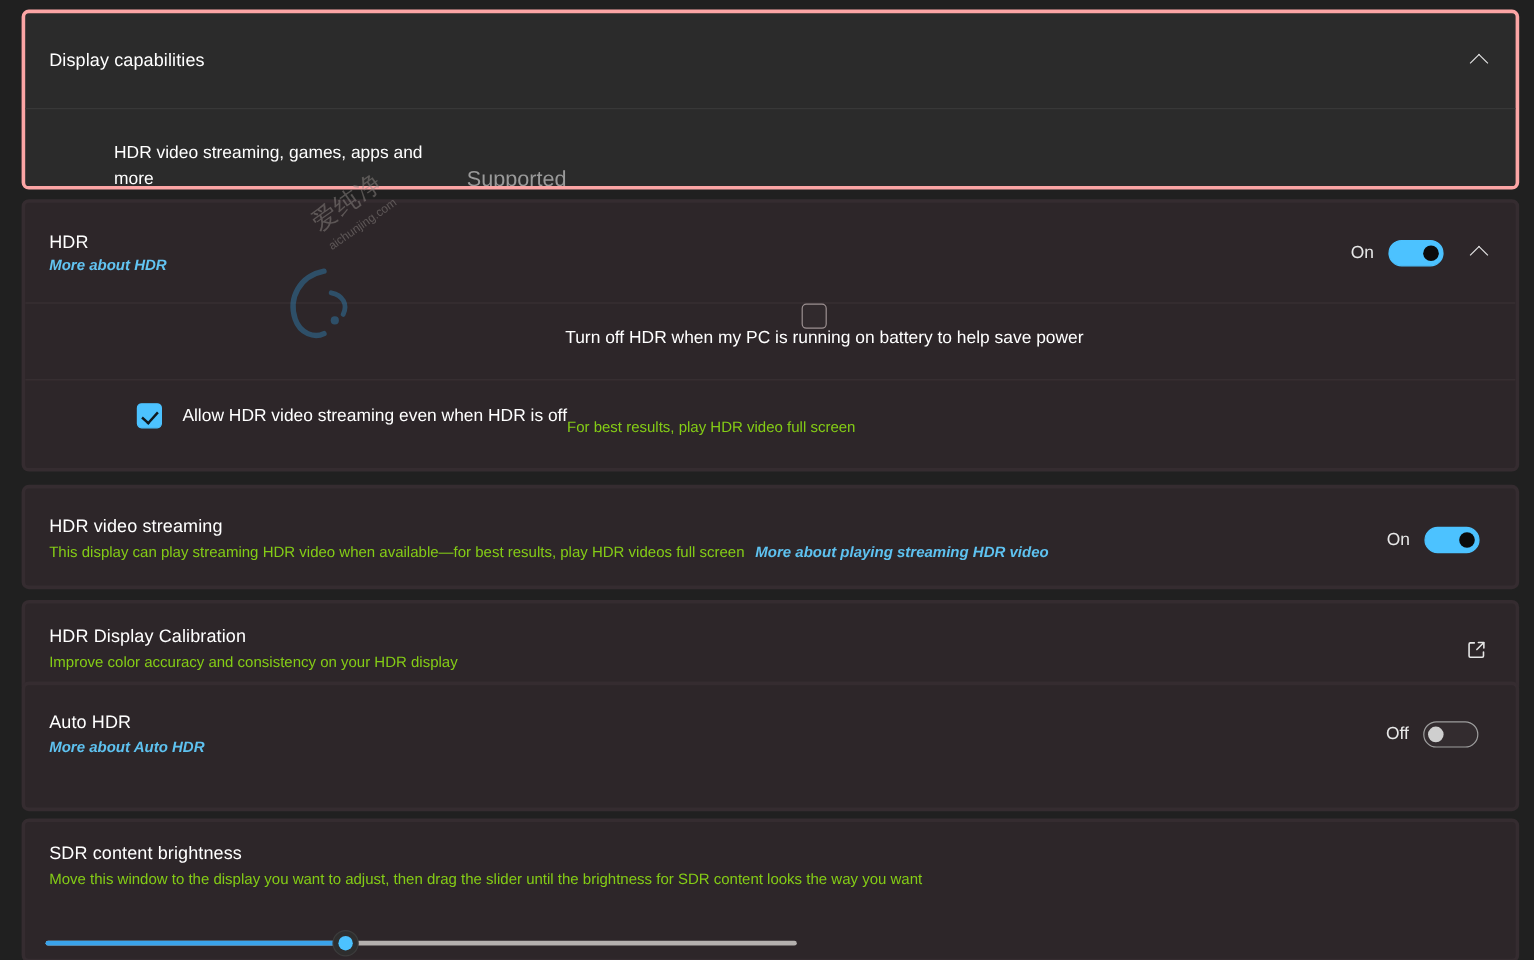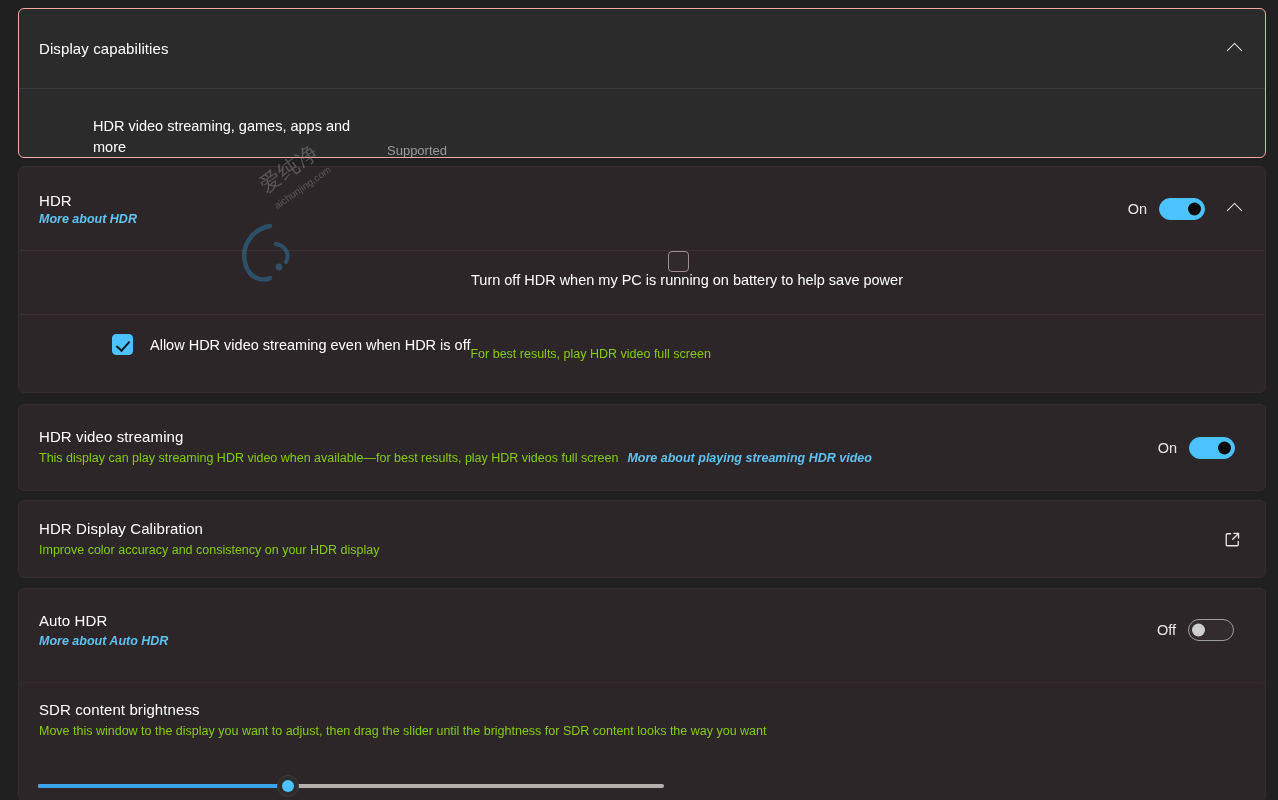--- a/index.html
+++ b/index.html
@@ -26,21 +26,21 @@
     overflow: hidden;
   }
 
   
   .card {
     position: absolute;
     left: 18px;
     width: 1248px;
     background: #2b2b2b;
     border-radius: 6px;
-    border: 1px solid #fca5a5;
+    border: 3px solid #fca5a5;
     overflow: hidden;
   }
 
   
   .card.tinted { background: #2d2629; border-color: #352c30; }
 
   .row {
     position: relative;
     width: 100%;
     display: flex;
@@ -56,21 +56,21 @@
     font-weight: 400;
     color: #ffffff;
     letter-spacing: .1px;
   }
   .sub {
     font-size: 12.5px;
     color: #84cc16;
     line-height: 1.35;
   }
   .muted {
-    font-size: 13px;
+    font-size: 18px;
     color: #9a9a9a;
   }
   .link {
     color: #5ec2f0;
     font-size: 12.5px;
     font-weight: 700;
     text-decoration: none;
     cursor: pointer;
     font-style: italic;
   }
@@ -319,21 +319,21 @@
       <span class="icon-btn">
         <svg width="17" height="17" viewBox="0 0 16 16" fill="none" stroke="#e6e6e6" stroke-width="1.25" stroke-linecap="round" stroke-linejoin="round">
           <path d="M6.2 2.6H3.1a1 1 0 0 0-1 1v9.3a1 1 0 0 0 1 1h9.3a1 1 0 0 0 1-1V9.8"></path>
           <path d="M9.4 2.3h4.3v4.3"></path>
           <path d="M13.5 2.5L8.2 7.8"></path>
         </svg>
       </span>
     </div>
   </div>
 
-  <div class="card tinted" style="top:588px; height:108px;">
+  <div class="card tinted" style="top:568px; height:108px;">
     <div class="row" style="height:82px; padding:0 20px;">
       <div style="display:flex; flex-direction:column; gap:5px;">
         <span class="title-lg">Auto HDR</span>
         <div style="display:flex; align-items:baseline; gap:9px;">
           <a class="link">More about Auto HDR</a>
         </div>
       </div>
       <span style="flex:1"></span>
       <span class="state-label">Off</span>
       <span class="toggle off" style="margin-right:11px;">

